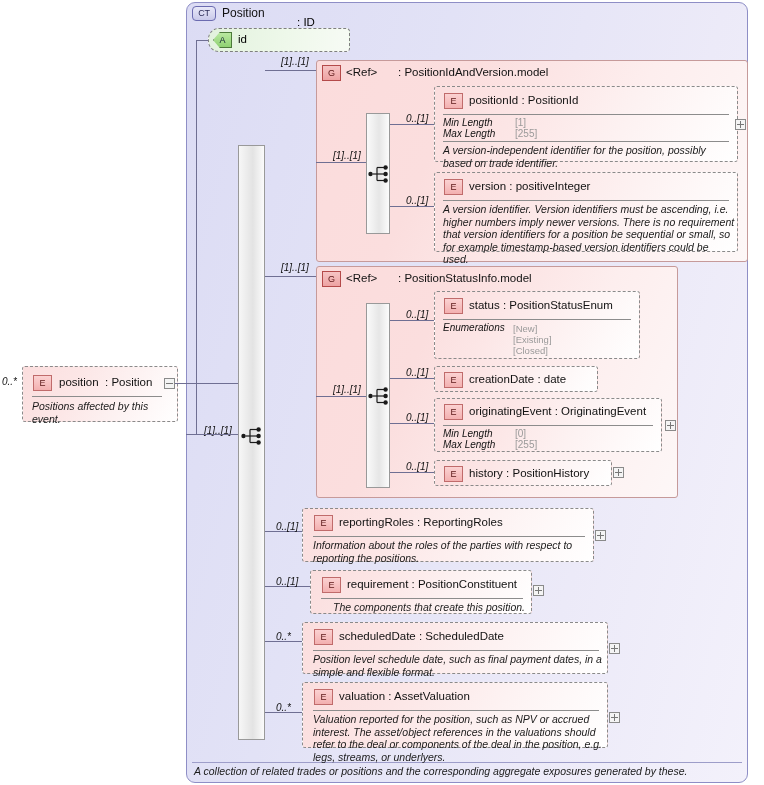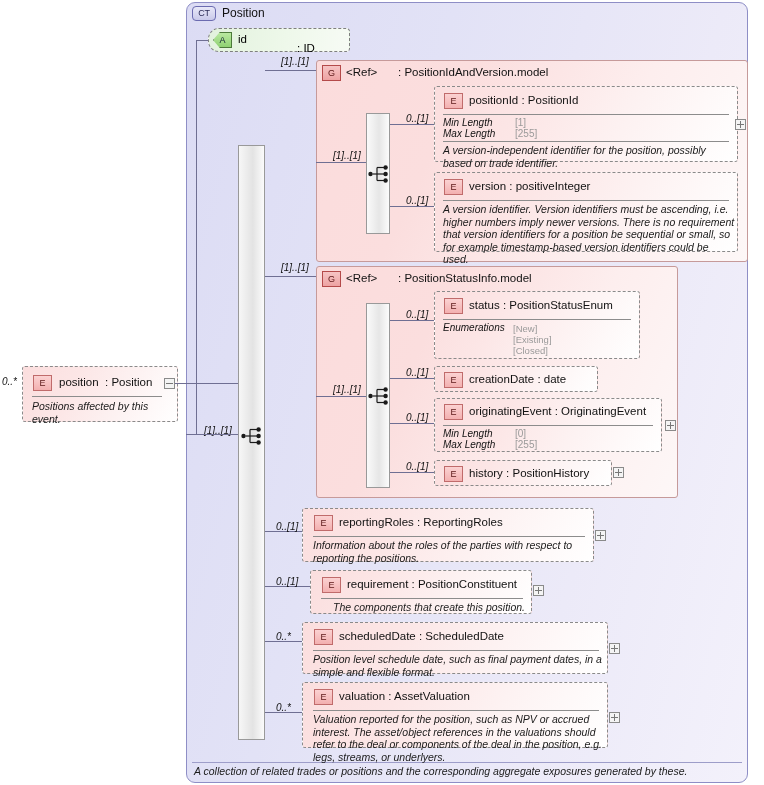--- a/index.html
+++ b/index.html
@@ -36,21 +36,21 @@
     background:linear-gradient(100deg,#e2f2dd 0%,#eef8ea 55%,#f7fbf5 100%);
   }
   .a-icon{
     left:213px;top:32px;width:19px;height:16px;
     background:linear-gradient(#b9e8a0,#8fd173);
     border:1px solid #4c7a3b;
     font-size:9px;line-height:14px;text-align:center;color:#123;
     clip-path:polygon(36% 0,100% 0,100% 100%,36% 100%,0 50%);
   }
   #attr-name{left:238px;top:33px;font-size:11.5px;}
-  #attr-type{left:297px;top:42px;font-size:11.5px;}
+  #attr-type{left:297px;top:16px;font-size:11.5px;}
 
   
   .ln{position:absolute;background:#6f6f93;}
   .lnh{height:1px;}
   .lnv{width:1px;}
 
   
   #seq-main{
     left:238px;top:145px;width:27px;height:595px;
     border:1px solid #999;

